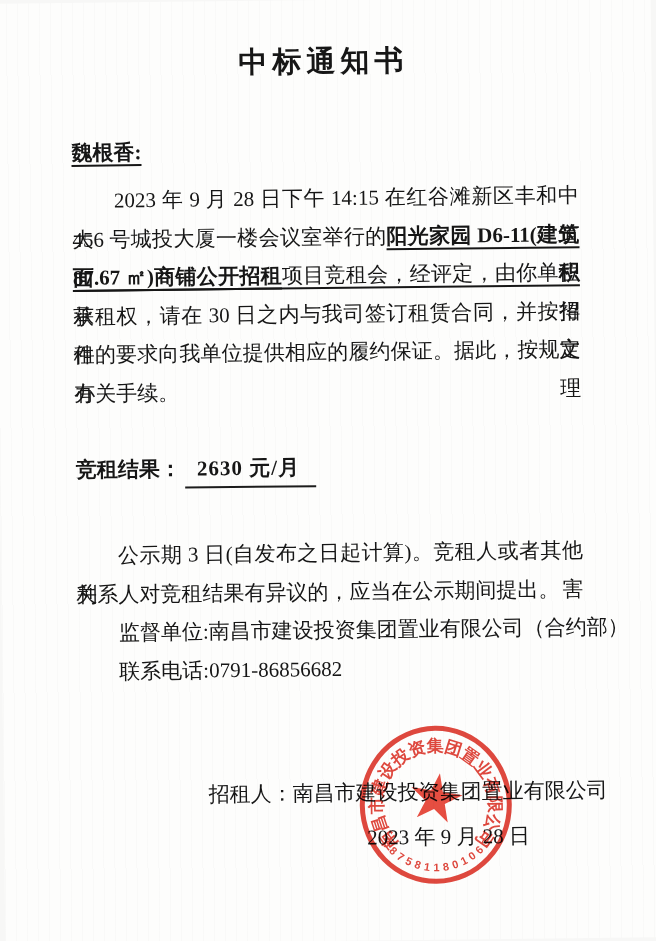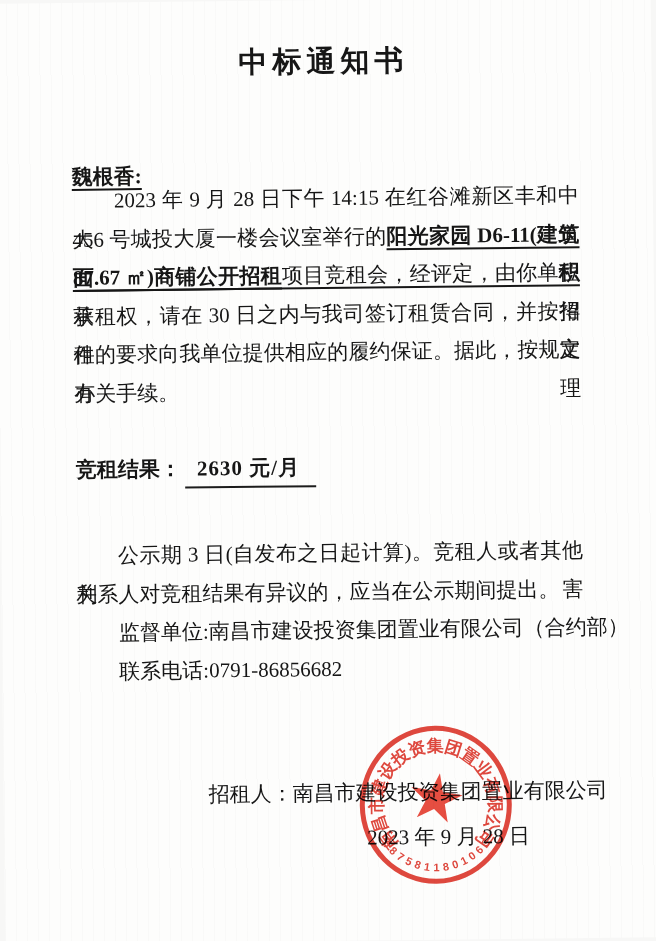--- a/index.html
+++ b/index.html
@@ -20,21 +20,20 @@
   .title{
     position:absolute;top:42px;left:0;width:100%;
     text-align:center;font-size:29px;font-weight:700;letter-spacing:5px;
   }
   .addressee{
     position:absolute;top:136px;left:75px;
     font-size:21px;font-weight:700;
     text-decoration:underline;
     text-underline-offset:5px;
     text-decoration-thickness:1.5px;
-    margin-top:24px;
   }
   .para{position:absolute;left:75px;width:507px;font-size:21px;}
   .para1{top:179px;}
   .para2{top:534px;}
   .line{height:38.6px;line-height:38.6px;white-space:nowrap;}
   .line.indent{text-indent:42px;}
   .line.justify{white-space:normal;text-align:justify;text-align-last:justify;}
   .run-b{
     font-weight:700;
     text-decoration:underline;

